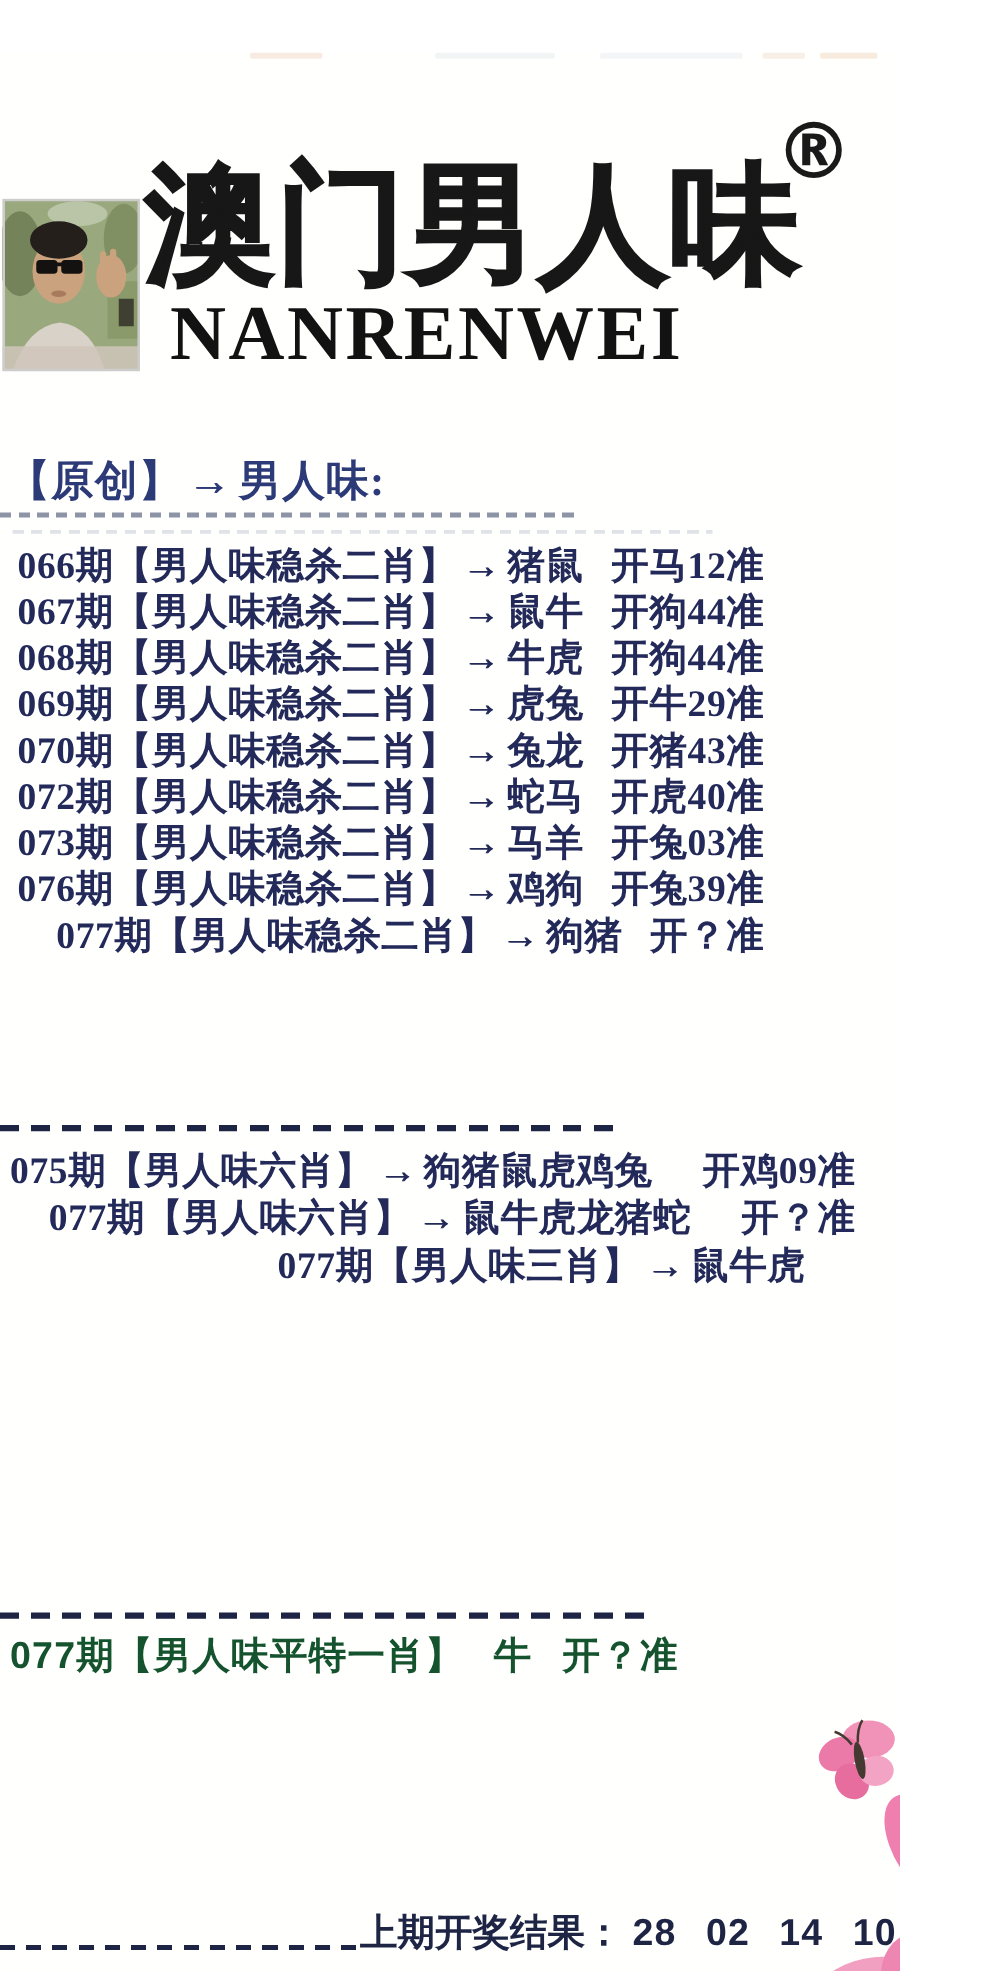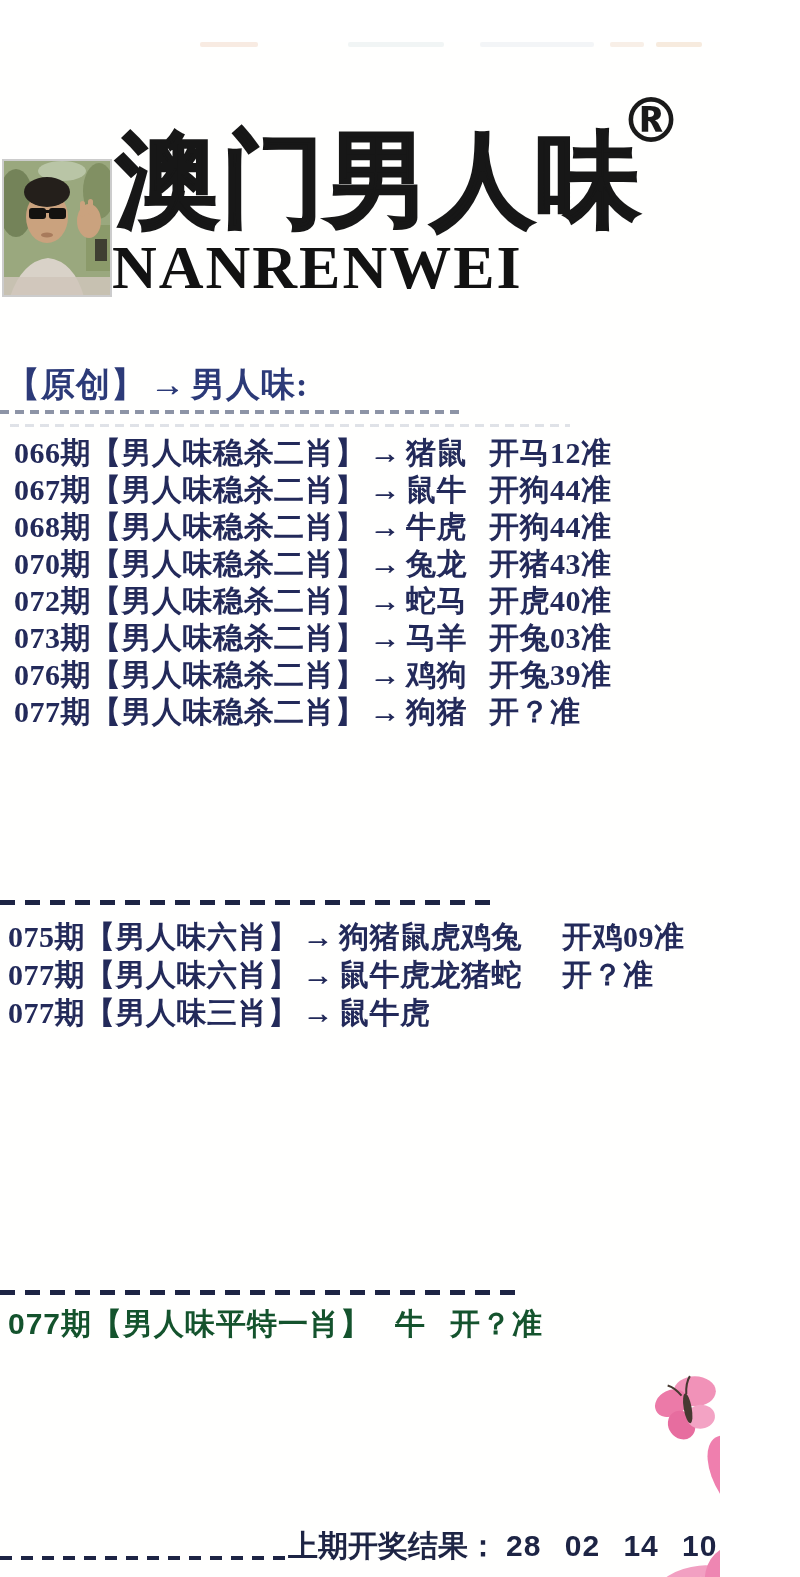--- a/index.html
+++ b/index.html
@@ -8,42 +8,42 @@
 
   
   .smudge{position:absolute;top:0;height:5px;opacity:.45;border-radius:2px;}
 
   
   .title{position:absolute;left:116px;top:84px;font-size:104px;line-height:1.05;font-weight:900;
          letter-spacing:1px;color:#171717;-webkit-text-stroke:2px #171717;white-space:nowrap;}
   .reg{position:absolute;left:620px;top:42px;font-size:62px;font-weight:bold;color:#1a1a1a;
        font-family:"DejaVu Sans","Liberation Sans",sans-serif;}
   .latin{position:absolute;left:112px;top:190px;font-size:62px;font-weight:bold;letter-spacing:2px;
-         color:#121212;filter:blur(.6px);white-space:nowrap;}
+         color:#121212;filter:blur(.6px);white-space:nowrap;padding-left:24px;}
   .avatar{position:absolute;left:2px;top:117px;}
 
   
   .intro{position:absolute;left:6px;top:320px;font-size:34px;font-weight:bold;color:#2c3a78;
          letter-spacing:1px;white-space:nowrap;}
 
   
   .dash{position:absolute;}
   #dash1{left:0;top:368px;width:464px;height:4px;
          background:repeating-linear-gradient(90deg,#8d94a6 0 9px,transparent 9px 15px);}
   #dash1b{left:10px;top:382px;width:560px;height:3px;opacity:.45;
          background:repeating-linear-gradient(90deg,#b9bfcc 0 9px,transparent 9px 15px);}
   #dash2{left:0;top:858px;width:492px;height:5px;
          background:repeating-linear-gradient(90deg,#1d2444 0 15px,transparent 15px 25px);}
   #dash3{left:0;top:1248px;width:522px;height:5px;
          background:repeating-linear-gradient(90deg,#1d2444 0 15px,transparent 15px 25px);}
   #dash4{left:0;top:1514px;width:290px;height:4px;
          background:repeating-linear-gradient(90deg,#1d2444 0 12px,transparent 12px 21px);}
 
   
-  .list{position:absolute;}
+  .list{position:absolute;text-align:right;}
   #list1{left:14px;top:392px;}
   #list2{left:8px;top:876px;}
   .row{height:37px;line-height:37px;font-size:30px;font-weight:bold;color:#232a5a;
        white-space:nowrap;letter-spacing:.5px;}
   #list2 .row{height:38px;line-height:38px;}
   .arrow{margin:0 6px 0 4px;text-shadow:1px 0 0 currentColor;}
   .res1{margin-left:22px;}
   .res2{margin-left:40px;}
 
   
@@ -104,20 +104,21 @@
 
   <div class="intro"><span>【原创】</span><span class="arrow">→</span><span>男人味:</span></div>
 
   <div class="dash" id="dash1"></div>
   <div class="dash" id="dash1b"></div>
 
   <div class="list" id="list1">
     <div class="row"><span>066期</span><span>【男人味稳杀二肖】</span><span class="arrow">→</span><span>猪鼠</span><span class="res1">开马12准</span></div>
     <div class="row"><span>067期</span><span>【男人味稳杀二肖】</span><span class="arrow">→</span><span>鼠牛</span><span class="res1">开狗44准</span></div>
     <div class="row"><span>068期</span><span>【男人味稳杀二肖】</span><span class="arrow">→</span><span>牛虎</span><span class="res1">开狗44准</span></div>
+    <div class="row"><span>069期</span><span>【男人味稳杀二肖】</span><span class="arrow">→</span><span>虎兔</span><span class="res1">开牛29准</span></div>
     <div class="row"><span>070期</span><span>【男人味稳杀二肖】</span><span class="arrow">→</span><span>兔龙</span><span class="res1">开猪43准</span></div>
     <div class="row"><span>072期</span><span>【男人味稳杀二肖】</span><span class="arrow">→</span><span>蛇马</span><span class="res1">开虎40准</span></div>
     <div class="row"><span>073期</span><span>【男人味稳杀二肖】</span><span class="arrow">→</span><span>马羊</span><span class="res1">开兔03准</span></div>
     <div class="row"><span>076期</span><span>【男人味稳杀二肖】</span><span class="arrow">→</span><span>鸡狗</span><span class="res1">开兔39准</span></div>
     <div class="row"><span>077期</span><span>【男人味稳杀二肖】</span><span class="arrow">→</span><span>狗猪</span><span class="res1">开？准</span></div>
   </div>
 
   <div class="dash" id="dash2"></div>
 
   <div class="list" id="list2">

